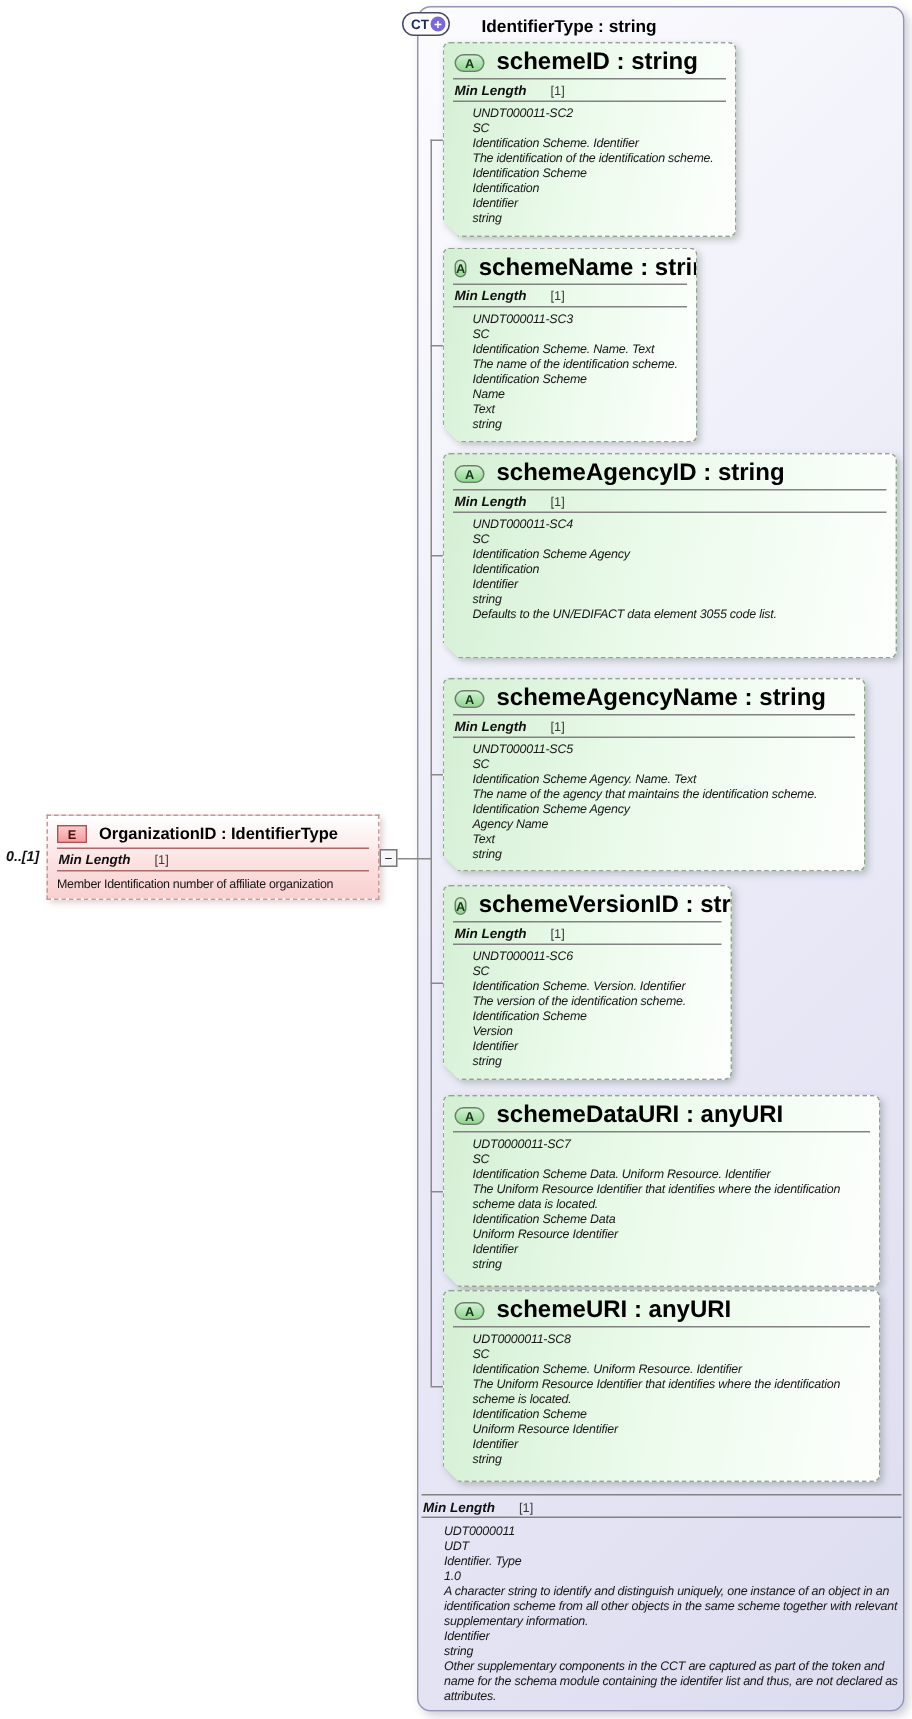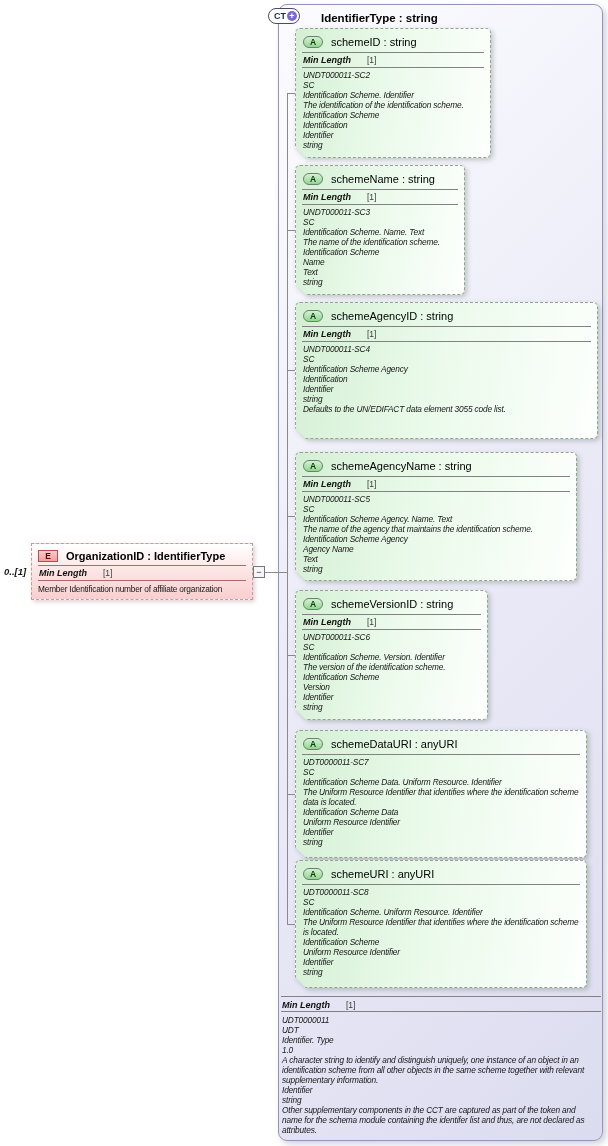--- a/index.html
+++ b/index.html
@@ -50,36 +50,36 @@
     overflow:hidden;
   }
   .attr-head { display:flex; align-items:center; gap:8px; padding:5px 6px 1px 7px; height:15px; }
   .a-badge {
     display:flex; align-items:center; justify-content:center;
     width:20px; height:12px; box-sizing:border-box;
     border:1px solid #6e7e6e; border-radius:6px;
     background:linear-gradient(180deg,#d2f2d2 0%,#8fd88f 100%);
     font-size:8.5px; font-weight:bold; color:#1a331a;
   }
-  .attr-title { font-size:11px; font-weight:normal; color:#000; white-space:nowrap; }
+  .attr-title { font-size:16px; font-weight:bold; color:#000; white-space:nowrap; }
   .sep  { height:0; border-top:1px solid #828282; margin:2px 6px 0 6px; }
   .facet-row { display:flex; align-items:center; gap:16px; padding:1px 6px 0 7px; height:11px; }
   .facet-name { font-size:9px; font-weight:bold; font-style:italic; color:#101010; white-space:nowrap; }
   .facet-val  { font-size:8.5px; color:#3a3a3a; white-space:nowrap; }
-  .doc { padding:2px 5px 0 7px; }
+  .doc { padding:2px 5px 0 7px;margin-left:12px; }
   .doc .doc-line, .doc-single {
     font-size:8.3px; font-style:italic; color:#161616;
     line-height:10px; letter-spacing:-0.15px;
   }
 
   
   .bottom-facet { position:absolute; left:281px; top:996px; width:320px; }
   .bottom-facet .sep { margin:0; }
   .bottom-facet .facet-row { padding-left:1px; height:13px; }
-  .bottom-doc { position:absolute; left:282px; top:1015px; width:312px; }
+  .bottom-doc { position:absolute; left:296px; top:1015px; width:312px; }
   .bottom-doc .doc-line {
     font-size:8.3px; font-style:italic; color:#161616;
     line-height:10px; letter-spacing:-0.15px;
   }
 
   
   .element-box {
     position:absolute; left:31px; top:543px; width:222px; height:57px;
     box-sizing:border-box; border:1px dashed #c49a9a;
     background:linear-gradient(180deg,#ffffff 0%,#fce2e2 55%,#f8cfcf 100%);

